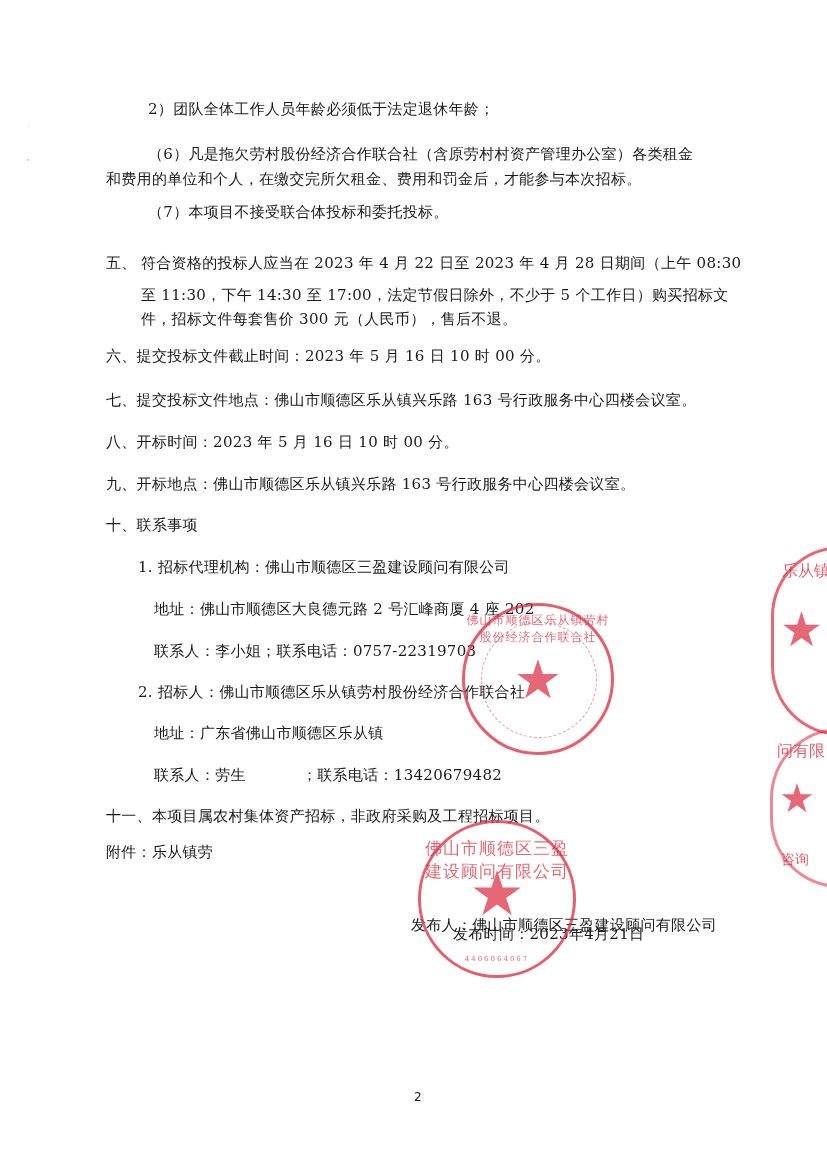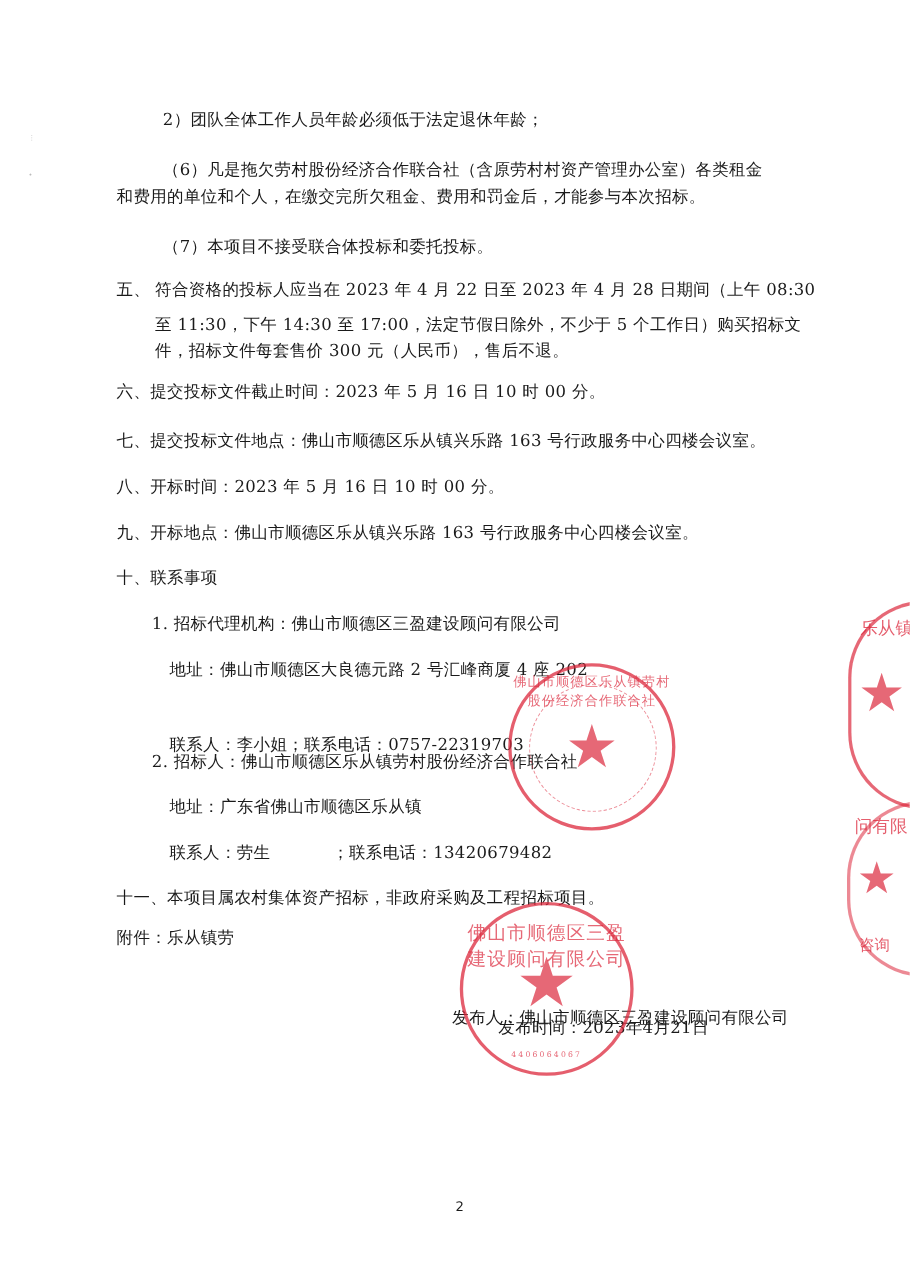--- a/index.html
+++ b/index.html
@@ -15,36 +15,36 @@
   .partial-seal .star { position: absolute; color: rgba(220,40,60,0.7); }
   .page-num { position: absolute; left: 414px; top: 1090px; font-family: "DejaVu Sans", sans-serif; font-size: 12px; }
   .mark { position: absolute; color: #bbb; font-size: 6px; }
 </style>
 </head>
 <body>
 
 <div class="line" style="left:148px; top:99px;">2）团队全体工作人员年龄必须低于法定退休年龄；</div>
 <div class="line" style="left:148px; top:144px;">（6）凡是拖欠劳村股份经济合作联合社（含原劳村村资产管理办公室）各类租金</div>
 <div class="line" style="left:106px; top:169px;text-align:right;">和费用的单位和个人，在缴交完所欠租金、费用和罚金后，才能参与本次招标。</div>
-<div class="line" style="left:148px; top:202px;margin-top:12px;">（7）本项目不接受联合体投标和委托投标。</div>
+<div class="line" style="left:148px; top:202px;">（7）本项目不接受联合体投标和委托投标。</div>
 
 <div class="line" style="left:106px; top:253px;">五、</div>
 <div class="line" style="left:141px; top:253px;">符合资格的投标人应当在 2023 年 4 月 22 日至 2023 年 4 月 28 日期间（上午 08:30</div>
 <div class="line" style="left:141px; top:285px;">至 11:30，下午 14:30 至 17:00，法定节假日除外，不少于 5 个工作日）购买招标文</div>
 <div class="line" style="left:141px; top:309px;">件，招标文件每套售价 300 元（人民币），售后不退。</div>
 
 <div class="line" style="left:106px; top:346px;">六、提交投标文件截止时间：2023 年 5 月 16 日 10 时 00 分。</div>
 <div class="line" style="left:106px; top:390px;">七、提交投标文件地点：佛山市顺德区乐从镇兴乐路 163 号行政服务中心四楼会议室。</div>
 <div class="line" style="left:106px; top:432px;">八、开标时间：2023 年 5 月 16 日 10 时 00 分。</div>
 <div class="line" style="left:106px; top:474px;">九、开标地点：佛山市顺德区乐从镇兴乐路 163 号行政服务中心四楼会议室。</div>
 
 <div class="line" style="left:106px; top:515px;">十、联系事项</div>
 <div class="line" style="left:138px; top:557px;">1. 招标代理机构：佛山市顺德区三盈建设顾问有限公司</div>
 <div class="line" style="left:154px; top:599px;">地址：佛山市顺德区大良德元路 2 号汇峰商厦 4 座 202</div>
-<div class="line" style="left:154px; top:641px;margin-top:26px;">联系人：李小姐；联系电话：0757-22319703</div>
+<div class="line" style="left:154px; top:641px;">联系人：李小姐；联系电话：0757-22319703</div>
 
 <div class="line" style="left:138px; top:682px;">2. 招标人：佛山市顺德区乐从镇劳村股份经济合作联合社</div>
 <div class="line" style="left:154px; top:723px;">地址：广东省佛山市顺德区乐从镇</div>
 <div class="line" style="left:154px; top:765px;">联系人：劳生</div>
 <div class="line" style="left:302px; top:765px;">；联系电话：13420679482</div>
 
 <div class="line" style="left:106px; top:806px;">十一、本项目属农村集体资产招标，非政府采购及工程招标项目。</div>
 <div class="line" style="left:106px; top:842px;">附件：乐从镇劳</div>
 
 <div class="line" style="left:411px; top:915px;">发布人：佛山市顺德区三盈建设顾问有限公司</div>

